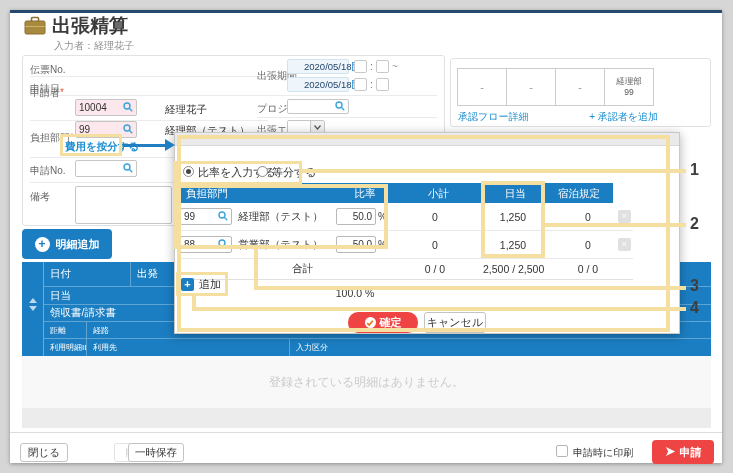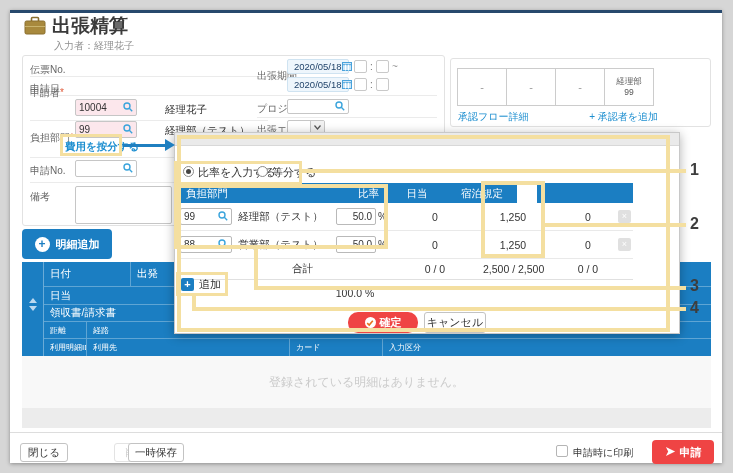--- a/index.html
+++ b/index.html
@@ -13,21 +13,21 @@
   .title{position:absolute;left:52px;top:13px;font-size:19px;font-weight:bold;color:#3a3a3a;}
   .subtitle{position:absolute;left:54px;top:39px;font-size:10px;color:#8f8f8f;}
   .panel{position:absolute;border:1px solid #e2e2e2;border-radius:3px;background:#fff;box-sizing:border-box;}
   .hr{position:absolute;height:1px;background:#ebebeb;}
   .fld{position:absolute;display:flex;align-items:center;justify-content:space-between;background:#fff;
        border:1px solid #c6c6c6;border-radius:2px;padding:0 3px;font-size:10px;color:#333;box-sizing:border-box;}
   .fld.req{background:#fce7ec;}
   .fld .ic{flex:0 0 auto;}
   .link{position:absolute;font-size:10.5px;color:#1e8fd0;white-space:nowrap;cursor:pointer;}
   .datechip{position:absolute;display:flex;align-items:center;justify-content:space-between;width:62px;height:15px;
-       background:#eef6fc;border:1px solid #cfe3f1;border-radius:2px;padding:0 6px;font-size:9.5px;color:#23456b;box-sizing:border-box;}
+       background:#eef6fc;border:1px solid #cfe3f1;border-radius:2px;padding:0 16px;font-size:9.5px;color:#23456b;box-sizing:border-box;}
   .tbox{position:absolute;width:13px;height:13px;border:1px solid #c9c9c9;border-radius:2px;background:#fff;box-sizing:border-box;}
   .colon{position:absolute;font-size:10px;color:#777;}
   .sel{position:absolute;display:flex;width:38px;height:15px;border:1px solid #c6c6c6;border-radius:2px;background:#fff;box-sizing:border-box;}
   .sel .selbtn{margin-left:auto;width:13px;border-left:1px solid #c6c6c6;background:#f1f1f1;display:flex;align-items:center;justify-content:center;}
   .acell{width:50px;height:38px;border:1px solid #ccc;background:#fff;margin-left:-1px;display:flex;flex-direction:column;
        align-items:center;justify-content:center;font-size:11px;color:#9a9a9a;box-sizing:border-box;}
   .acell .sm{font-size:8.5px;color:#555;line-height:1.35;text-align:center;}
   .bluebtn{position:absolute;background:#1b7ec2;border-radius:4px;display:flex;align-items:center;justify-content:center;
        gap:6px;color:#fff;font-size:11px;font-weight:bold;cursor:pointer;box-sizing:border-box;}
   .pluscircle{width:15px;height:15px;border-radius:50%;background:#fff;color:#1b7ec2;font-size:12px;font-weight:bold;
@@ -236,21 +236,20 @@
       <div class="dh-row" style="height:17px;">
         <div class="dh-c f10 last">領収書/請求書</div>
       </div>
       <div class="dh-row" style="height:17px;">
         <div class="dh-c f8" style="width:43px;">距離</div>
         <div class="dh-c f8 last">経路</div>
       </div>
       <div class="dh-row" style="height:17px;border-bottom:none;">
         <div class="dh-c f8" style="width:43px;">利用明細ID</div>
         <div class="dh-c f8" style="width:203px;">利用先</div>
-        <div class="dh-c f8" style="width:93px;">カード</div>
         <div class="dh-c f8 last">入力区分</div>
       </div>
     </div>
   </div>
 
   <div class="emptyarea">
     <div class="emptymsg">登録されている明細はありません。</div>
   </div>
   <div class="strip"></div>
   <div class="hr" style="left:10px;top:432px;width:712px;background:#ddd;"></div>
@@ -272,20 +271,21 @@
   </div>
   <div class="radio sel" style="left:183px;top:166px;z-index:11;"></div>
   <div class="rlab" style="left:198px;top:165px;z-index:11;">比率を入力する</div>
   <div class="radio" style="left:257px;top:166px;z-index:11;"></div>
   <div class="rlab" style="left:272px;top:165px;z-index:11;">等分する</div>
 
   <div class="ptable" style="left:180px;top:183px;width:453px;">
     <div class="pt-head">
       <div class="c1 hc1">負担部門</div>
       <div class="hc2">比率</div>
+      <div class="c3" style="margin-left:8px;">小計</div>
       <div class="c4">日当</div>
       <div class="hc5">宿泊規定</div>
       <div class="hcend"></div>
     </div>
     <div class="pt-row">
       <div class="c1">
         <div class="pfld">
           <span>99</span>
           <span class="ic"><svg width="10" height="10" viewBox="0 0 10 10">
                 <circle cx="4" cy="4" r="3" fill="none" stroke="#3aa4dc" stroke-width="1.4"></circle>

